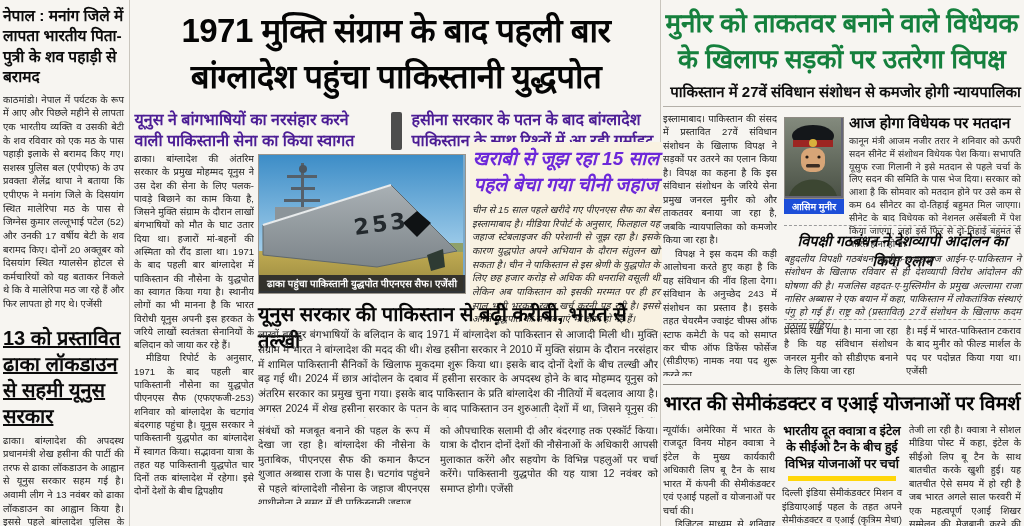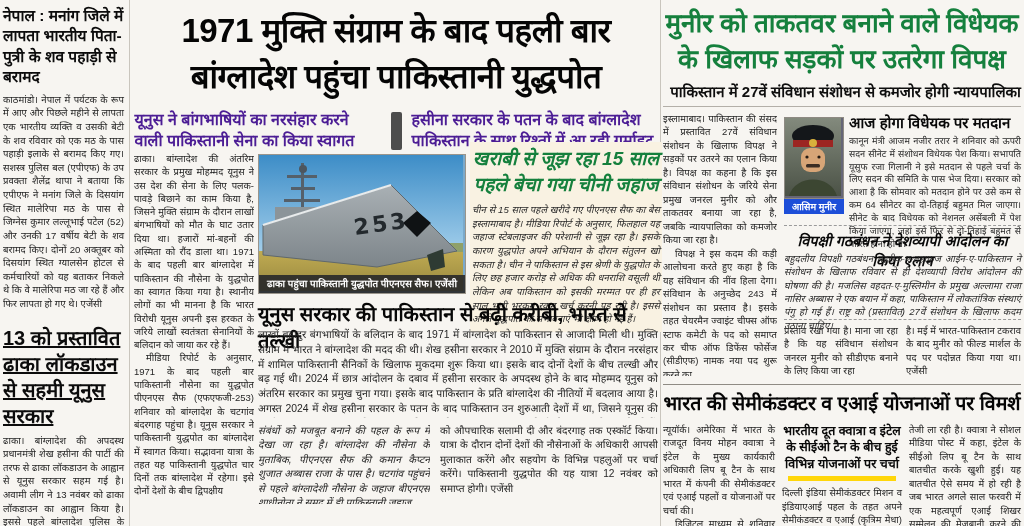--- a/index.html
+++ b/index.html
@@ -25,25 +25,25 @@
   .m-subrow{display:flex;align-items:center;justify-content:center;margin-top:10px;gap:10px;}
   .m-sub{font-size:16px;font-weight:bold;line-height:1.3;text-align:left;width:246px;color:#4c1d95;}
   .m-subbar{width:11px;height:38px;background:#4d4d4d;border-radius:2px;flex:0 0 auto;}
   .m-body{position:relative;height:360px;}
   .m-col1{position:absolute;left:0;top:0;width:120px;height:352px;font-size:9.5px;line-height:1.4;overflow:hidden;color:#262626;}
   .photo{position:absolute;left:124px;top:2px;width:206px;height:138px;border:1px solid #9a958c;background:#7aa9cc;}
   .photo svg{display:block;}
   .photo-cap{position:absolute;left:0;right:0;bottom:0;height:18px;background:rgba(42,42,42,.92);
     color:#fff;font-size:9.8px;font-weight:bold;display:flex;align-items:center;justify-content:center;}
   .boxart{position:absolute;left:336px;top:-10px;width:188px;background:#f9f2e2;padding:4px 2px 6px 2px;}
-  .boxart h3{margin:0;font-size:19px;font-weight:bold;font-style:italic;text-align:center;line-height:1.35;color:#15803d;}
+  .boxart h3{margin:0;font-size:19px;font-weight:bold;font-style:italic;text-align:center;line-height:1.35;color:#6d28d9;}
   .boxart .bb{font-style:italic;font-size:9.6px;line-height:1.42;margin-top:6px;color:#2a2a2a;}
   .m-sec2h{position:absolute;left:124px;top:148px;width:400px;font-size:20px;font-weight:bold;color:#070707;}
   .m-sec2b{position:absolute;left:124px;top:176px;width:400px;font-size:10.4px;line-height:1.42;color:#262626;height:90px;overflow:hidden;}
-  .m-col2{position:absolute;left:124px;top:272px;width:172px;font-size:10.2px;line-height:1.42;color:#262626;height:80px;overflow:hidden;font-style:italic;}
+  .m-col2{position:absolute;left:124px;top:272px;width:172px;font-size:10.2px;line-height:1.42;color:#262626;height:80px;overflow:hidden;}
   .m-col3{position:absolute;left:306px;top:272px;width:218px;font-size:10.2px;line-height:1.42;color:#262626;height:80px;overflow:hidden;}
 
   
   .right{position:absolute;left:663px;top:6px;width:358px;height:520px;}
   .r-h1{font-size:26px;font-weight:800;line-height:1.38;text-align:center;color:#15803d;}
   .r-sub{font-size:15px;font-weight:bold;text-align:right;margin-top:3px;padding-bottom:5px;border-bottom:1px solid #b3afa8;color:#0e0e0e;}
   .r-body{position:relative;height:266px;margin-top:5px;}
   .r-col1{position:absolute;left:0;top:0;width:114px;height:264px;font-size:9.5px;line-height:1.42;overflow:hidden;color:#262626;}
   .mphoto{position:absolute;left:121px;top:5px;width:58px;height:80px;border:1px solid #8e8a83;background:#667;}
   .mphoto-cap{position:absolute;left:121px;top:87px;width:60px;height:15px;background:#1d4ed8;color:#fff;

